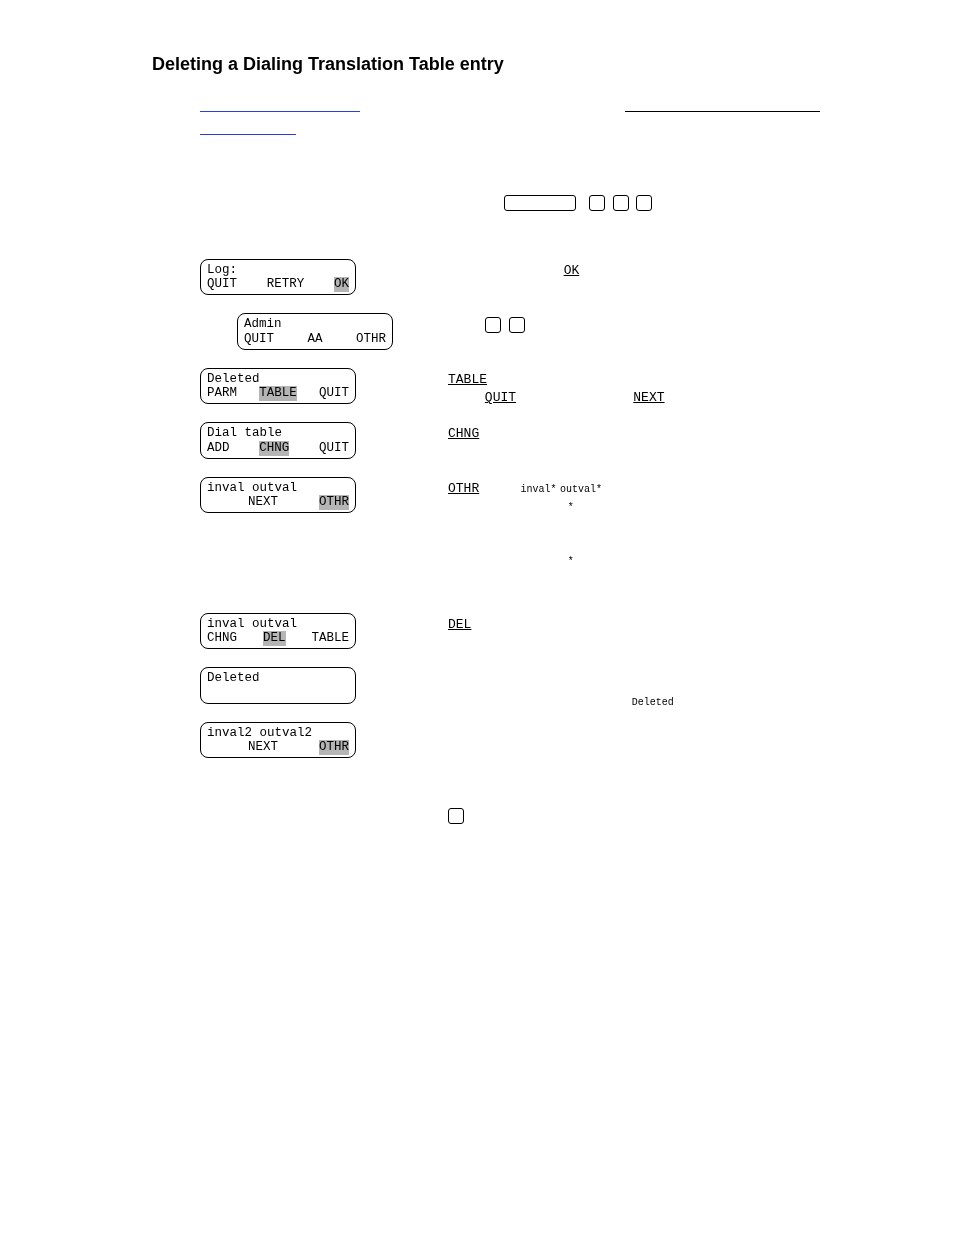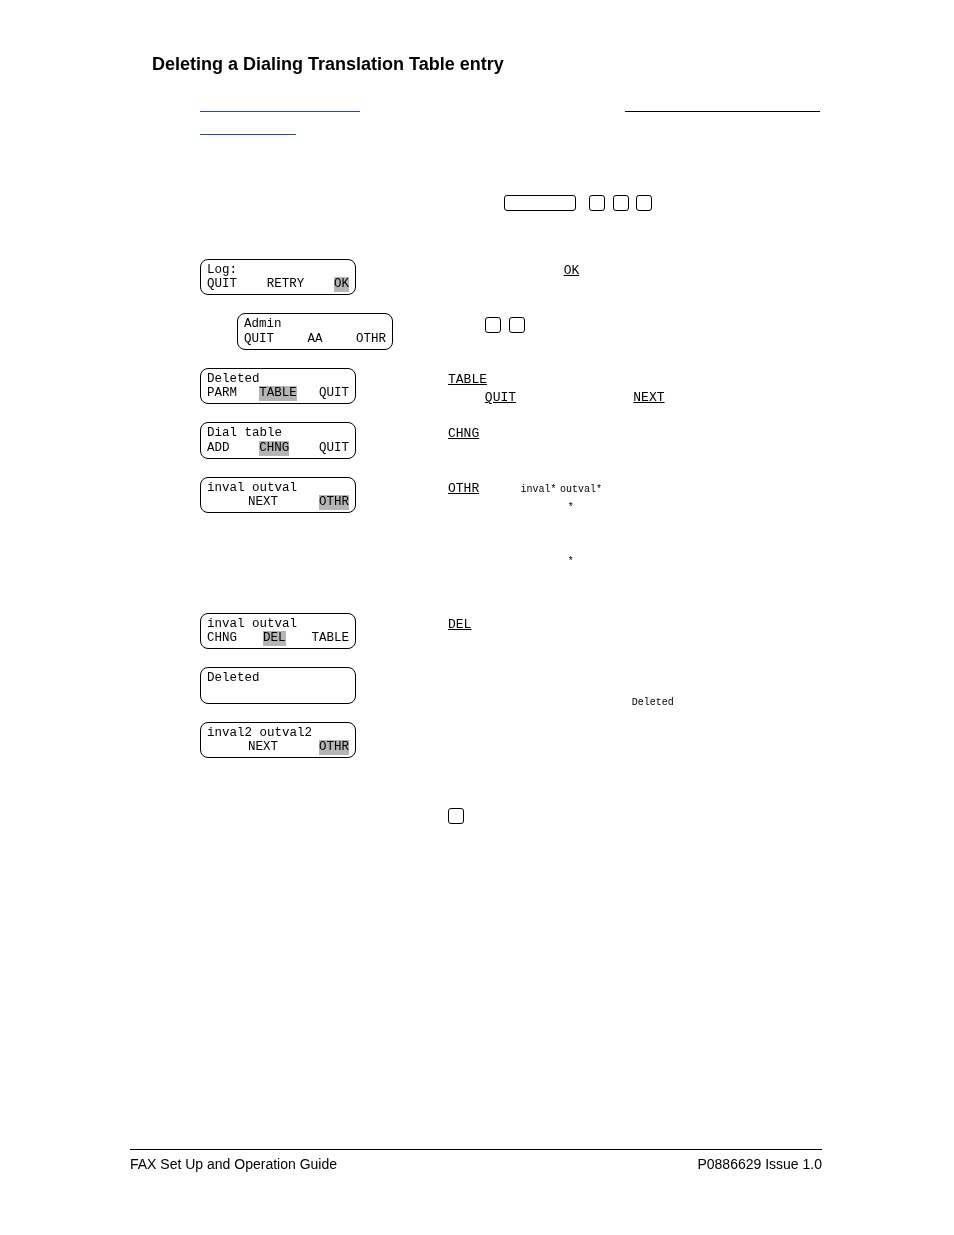--- a/index.html
+++ b/index.html
@@ -309,17 +309,13 @@
 
     <div class="row" style="margin-top:40px;">
       <div class="left-col"></div>
       <div class="right-col">
         <span class="keybox sq"></span>
       </div>
     </div>
 
   </div>
 
-  <div class="footer">
-    <span>FAX Set Up and Operation Guide</span>
-    <span>P0886629 Issue 1.0</span>
-  </div>
 </div>
 
 </body></html>

